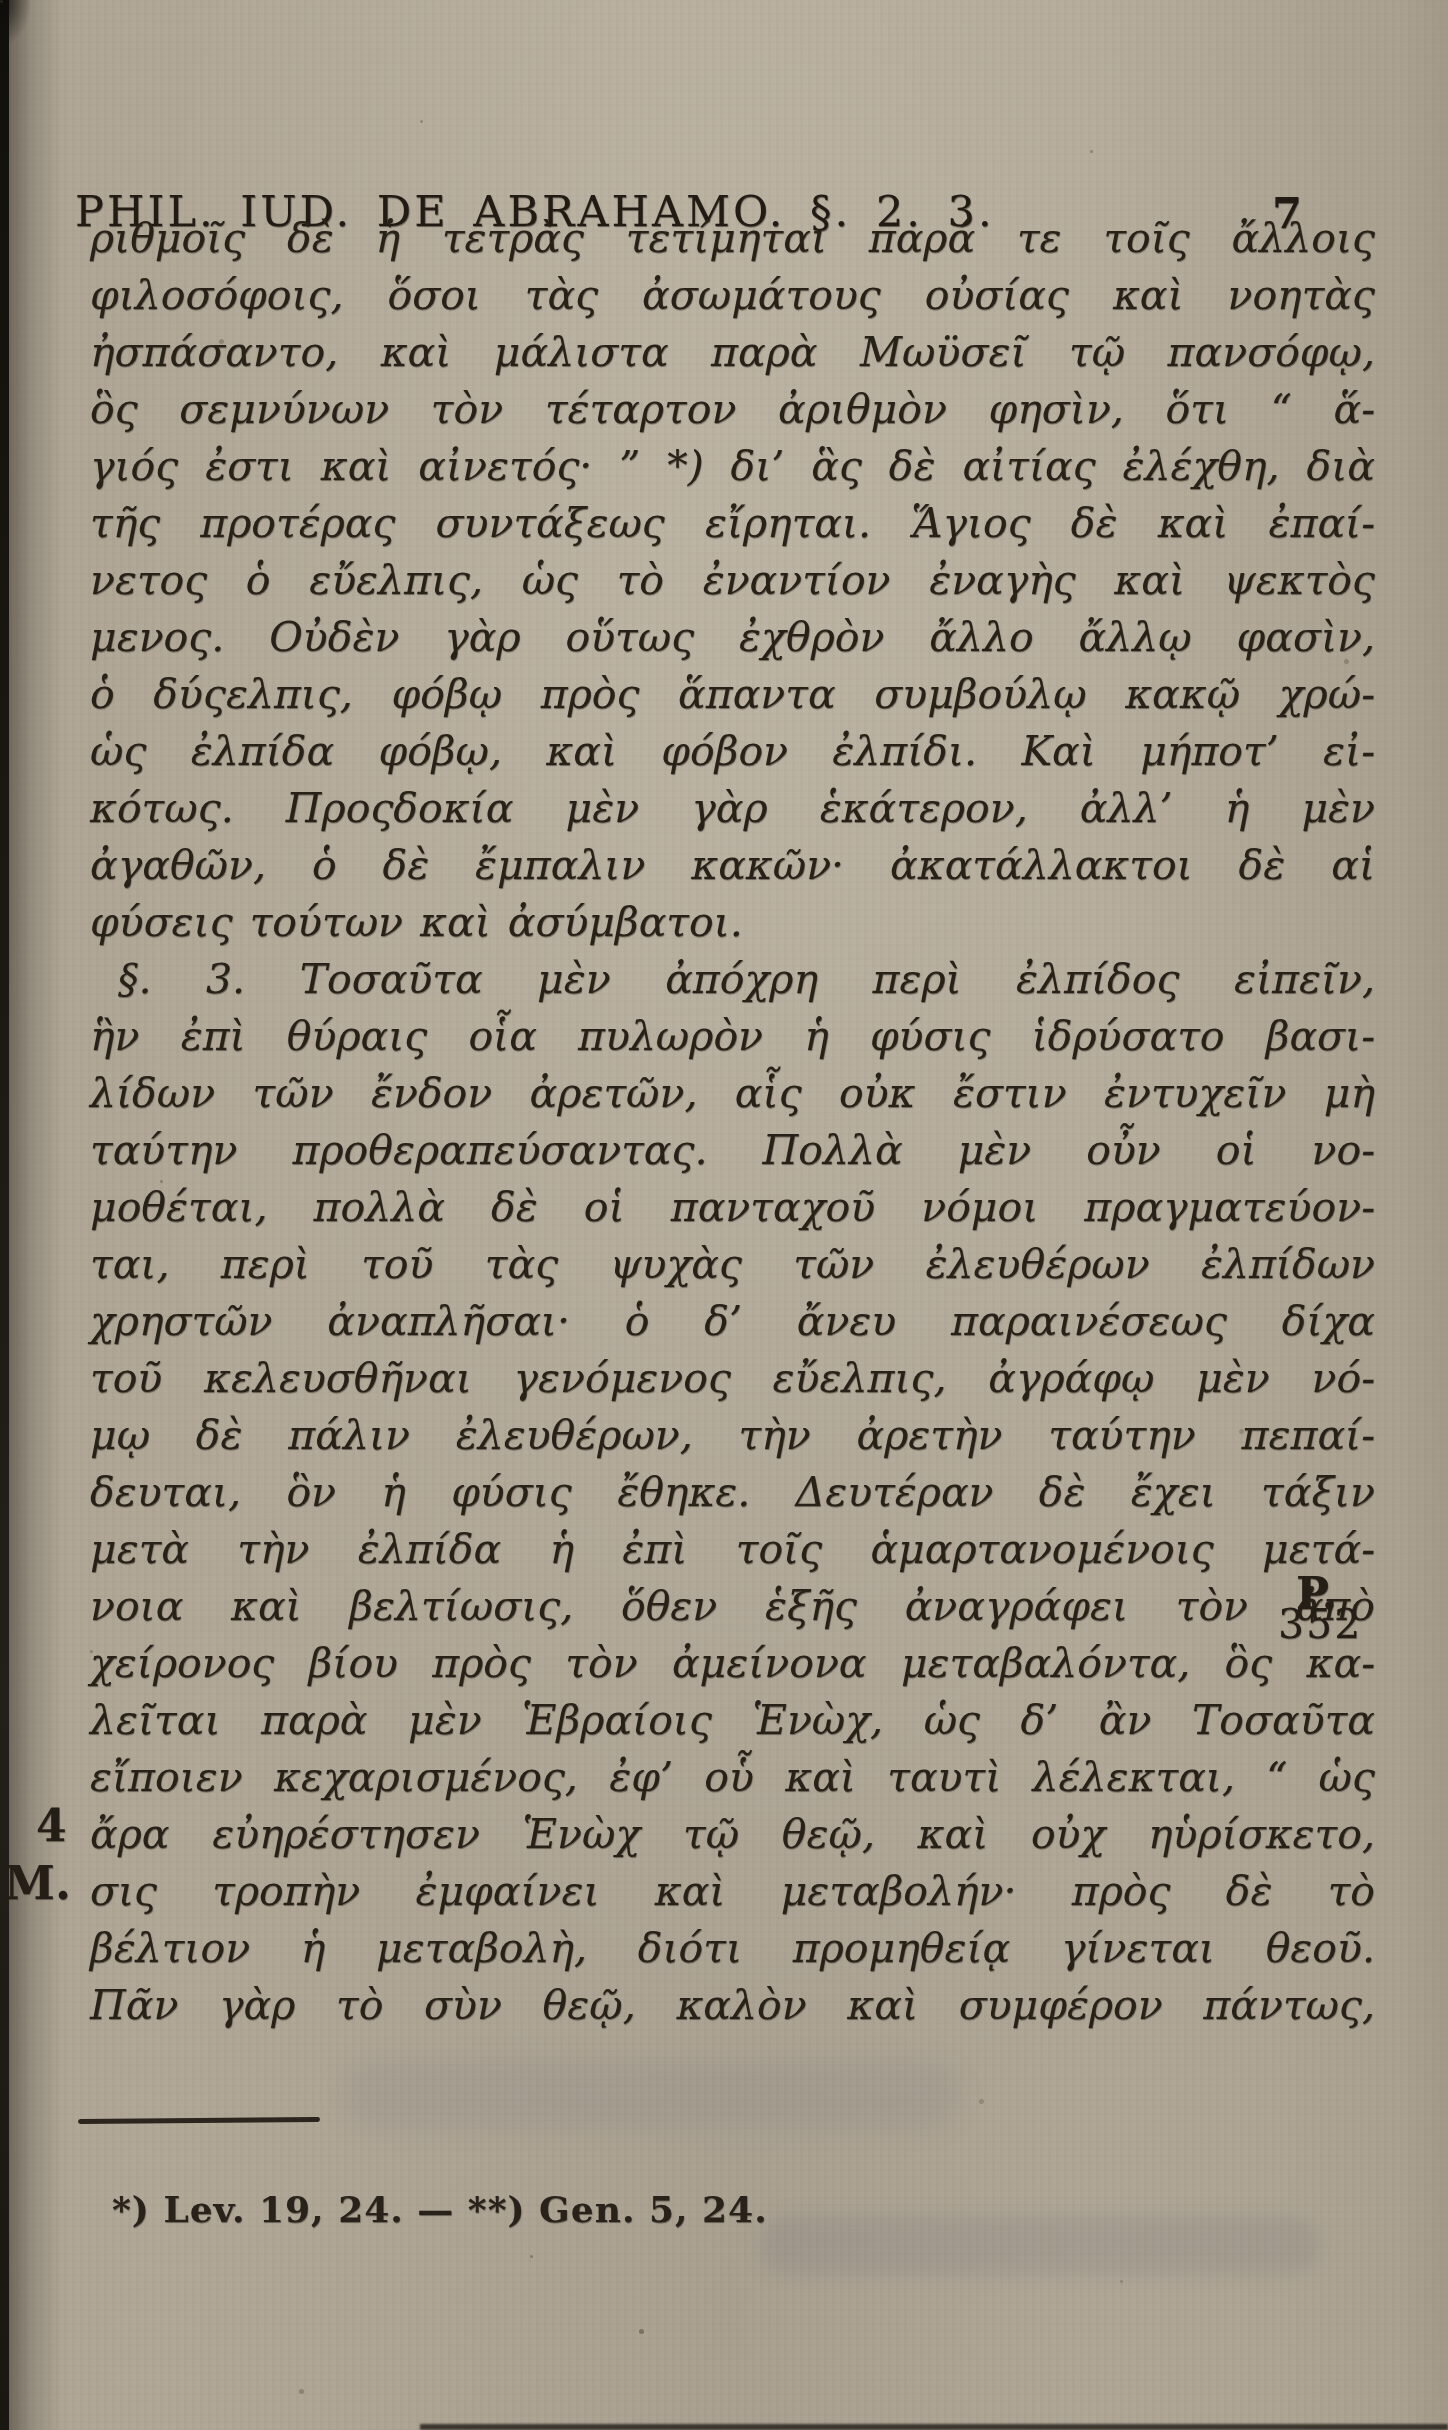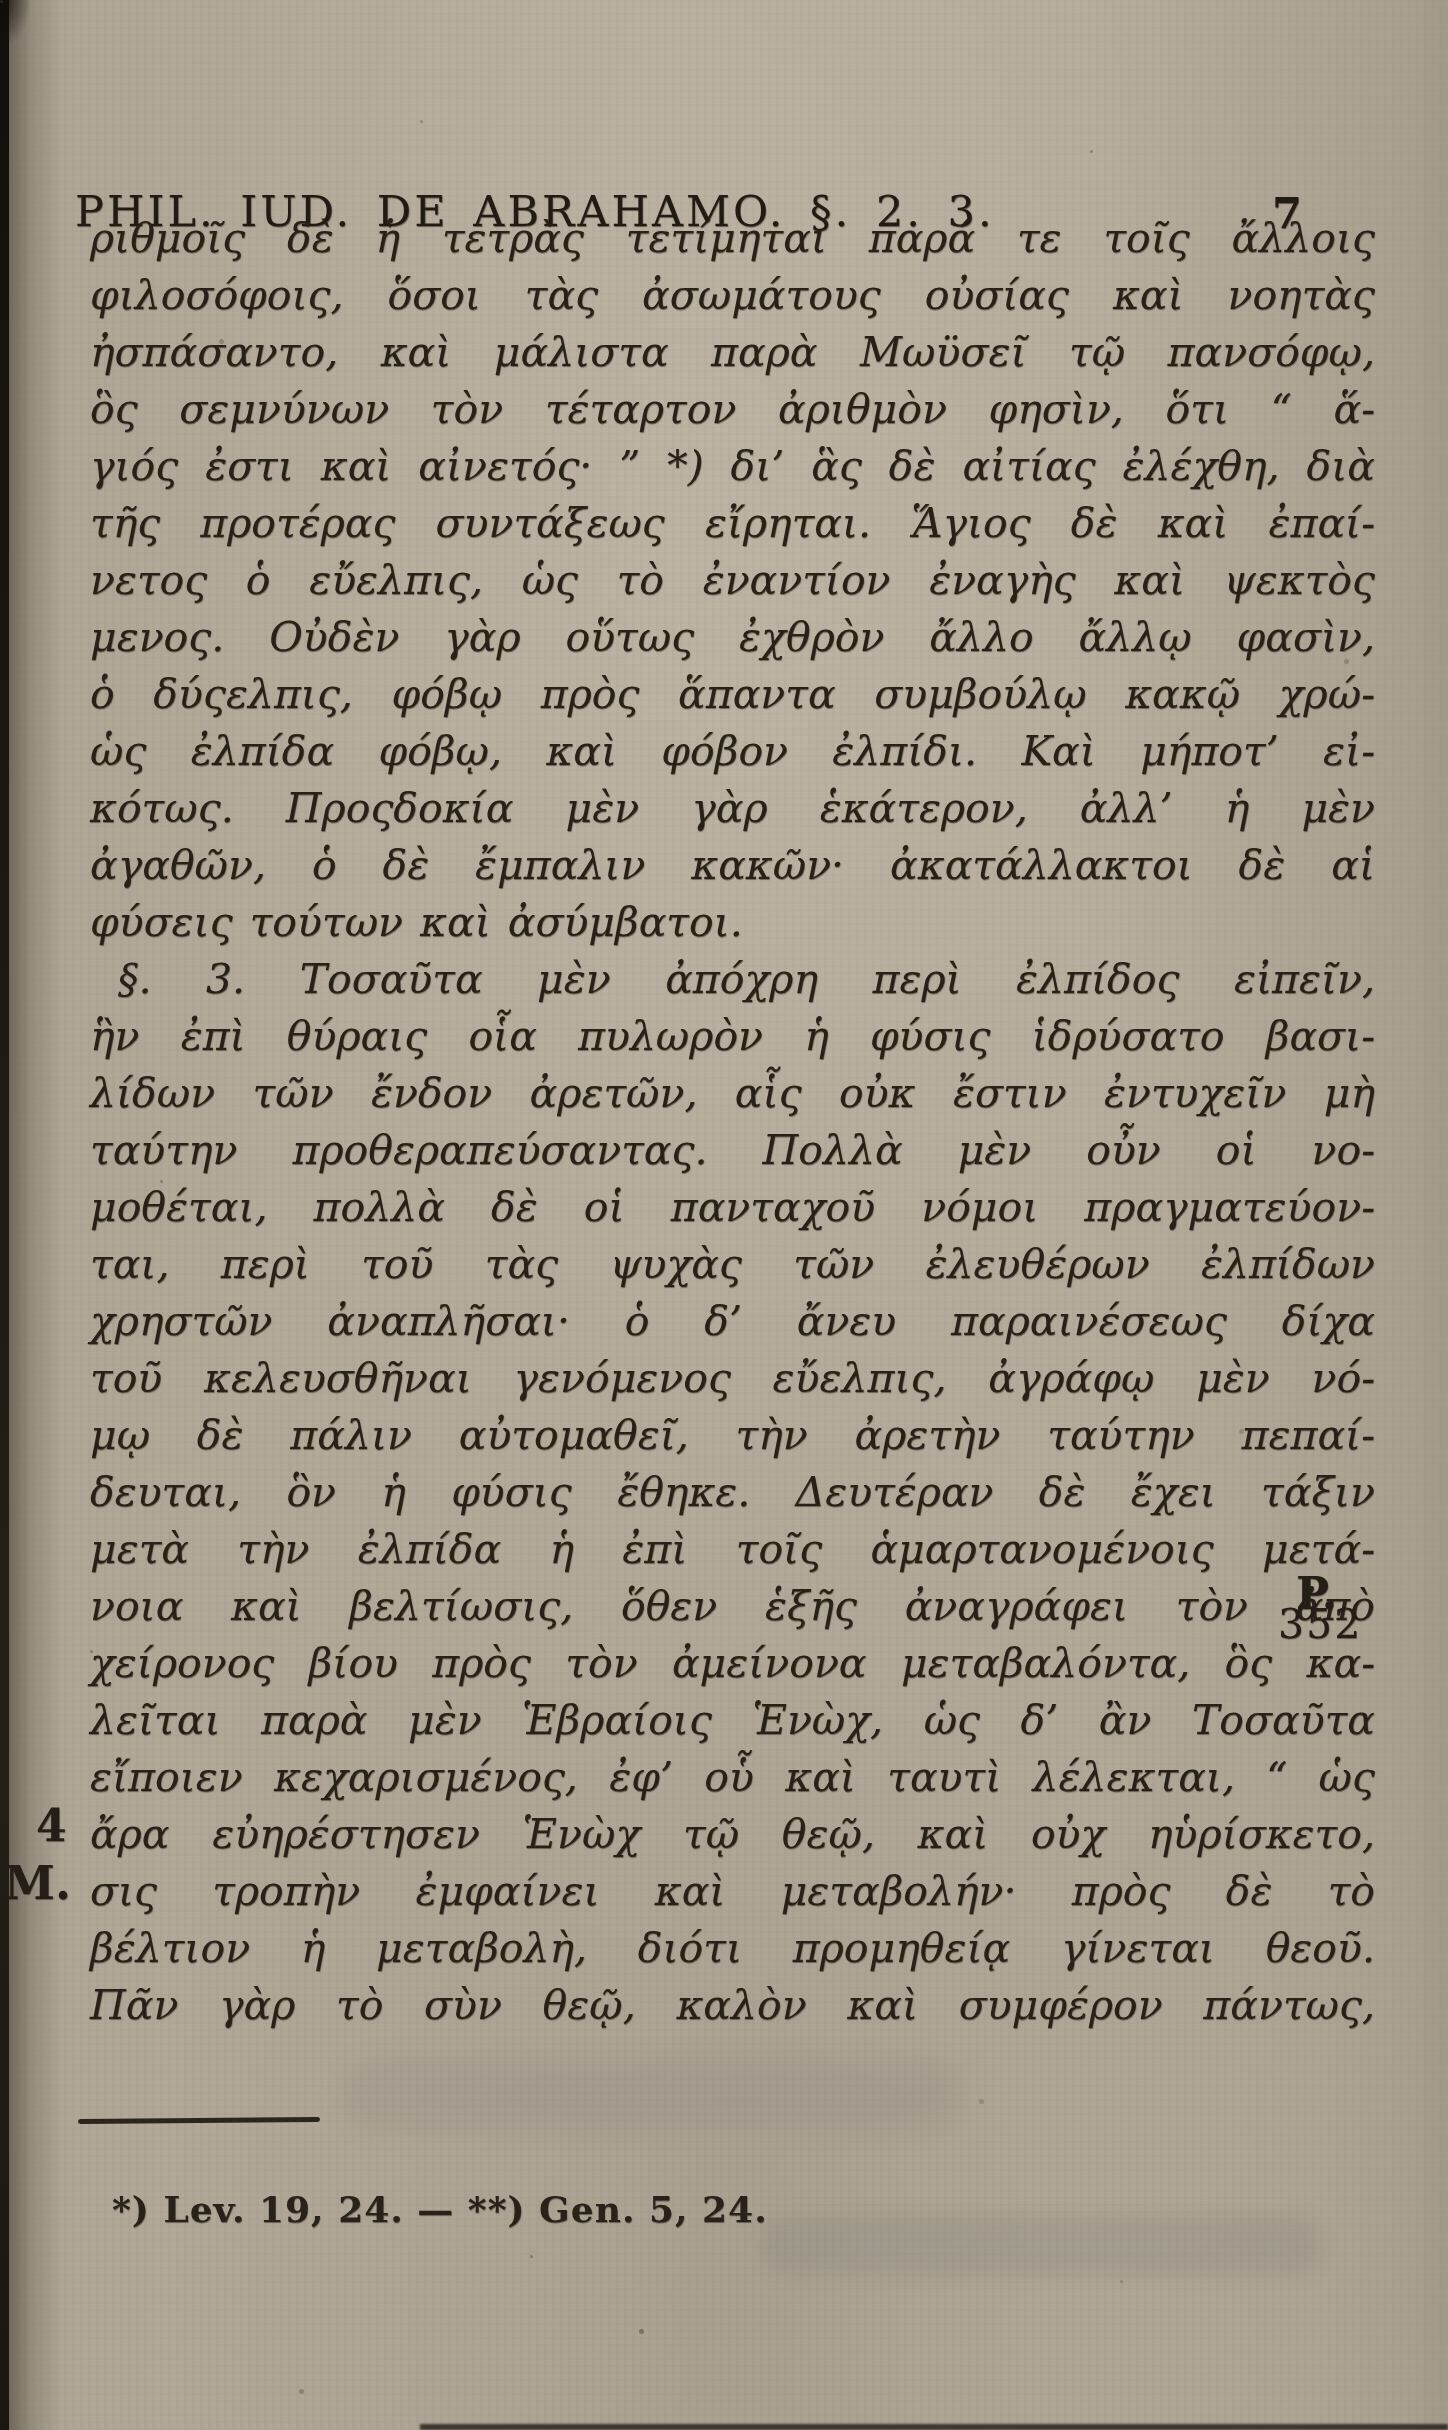--- a/index.html
+++ b/index.html
@@ -96,21 +96,21 @@
       <div class="line">ἀγαθῶν, ὁ δὲ ἔμπαλιν κακῶν· ἀκατάλλακτοι δὲ αἱ</div>
       <div class="line flush">φύσεις τούτων καὶ ἀσύμβατοι.</div>
       <div class="line indent">§. 3. Τοσαῦτα μὲν ἀπόχρη περὶ ἐλπίδος εἰπεῖν,</div>
       <div class="line">ἣν ἐπὶ θύραις οἷα πυλωρὸν ἡ φύσις ἱδρύσατο βασι-</div>
       <div class="line">λίδων τῶν ἔνδον ἀρετῶν, αἷς οὐκ ἔστιν ἐντυχεῖν μὴ</div>
       <div class="line">ταύτην προθεραπεύσαντας. Πολλὰ μὲν οὖν οἱ νο-</div>
       <div class="line">μοθέται, πολλὰ δὲ οἱ πανταχοῦ νόμοι πραγματεύον-</div>
       <div class="line">ται, περὶ τοῦ τὰς ψυχὰς τῶν ἐλευθέρων ἐλπίδων</div>
       <div class="line">χρηστῶν ἀναπλῆσαι· ὁ δ’ ἄνευ παραινέσεως δίχα</div>
       <div class="line">τοῦ κελευσθῆναι γενόμενος εὔελπις, ἀγράφῳ μὲν νό-</div>
-      <div class="line">μῳ δὲ πάλιν αὐτομαθεῖ, τὴν ἀρετὴν ταύτην πεπαί-</div>
+      <div class="line">μῳ δὲ πάλιν ἐλευθέρων, τὴν ἀρετὴν ταύτην πεπαί-</div>
       <div class="line">δευται, ὃν ἡ φύσις ἔθηκε. Δευτέραν δὲ ἔχει τάξιν</div>
       <div class="line">μετὰ τὴν ἐλπίδα ἡ ἐπὶ τοῖς ἁμαρτανομένοις μετά-</div>
       <div class="line">νοια καὶ βελτίωσις, ὅθεν ἑξῆς ἀναγράφει τὸν ἀπὸ</div>
       <div class="line">χείρονος βίου πρὸς τὸν ἀμείνονα μεταβαλόντα, ὃς κα-</div>
       <div class="line">λεῖται παρὰ μὲν Ἑβραίοις Ἑνὼχ, ὡς δ’ ἂν Τοσαῦτα</div>
       <div class="line">εἴποιεν κεχαρισμένος, ἐφ’ οὗ καὶ ταυτὶ λέλεκται, “ ὡς</div>
       <div class="line">ἄρα εὐηρέστησεν Ἑνὼχ τῷ θεῷ, καὶ οὐχ ηὑρίσκετο,</div>
       <div class="line">σις τροπὴν ἐμφαίνει καὶ μεταβολήν· πρὸς δὲ τὸ</div>
       <div class="line">βέλτιον ἡ μεταβολὴ, διότι προμηθείᾳ γίνεται θεοῦ.</div>
       <div class="line">Πᾶν γὰρ τὸ σὺν θεῷ, καλὸν καὶ συμφέρον πάντως,</div>

